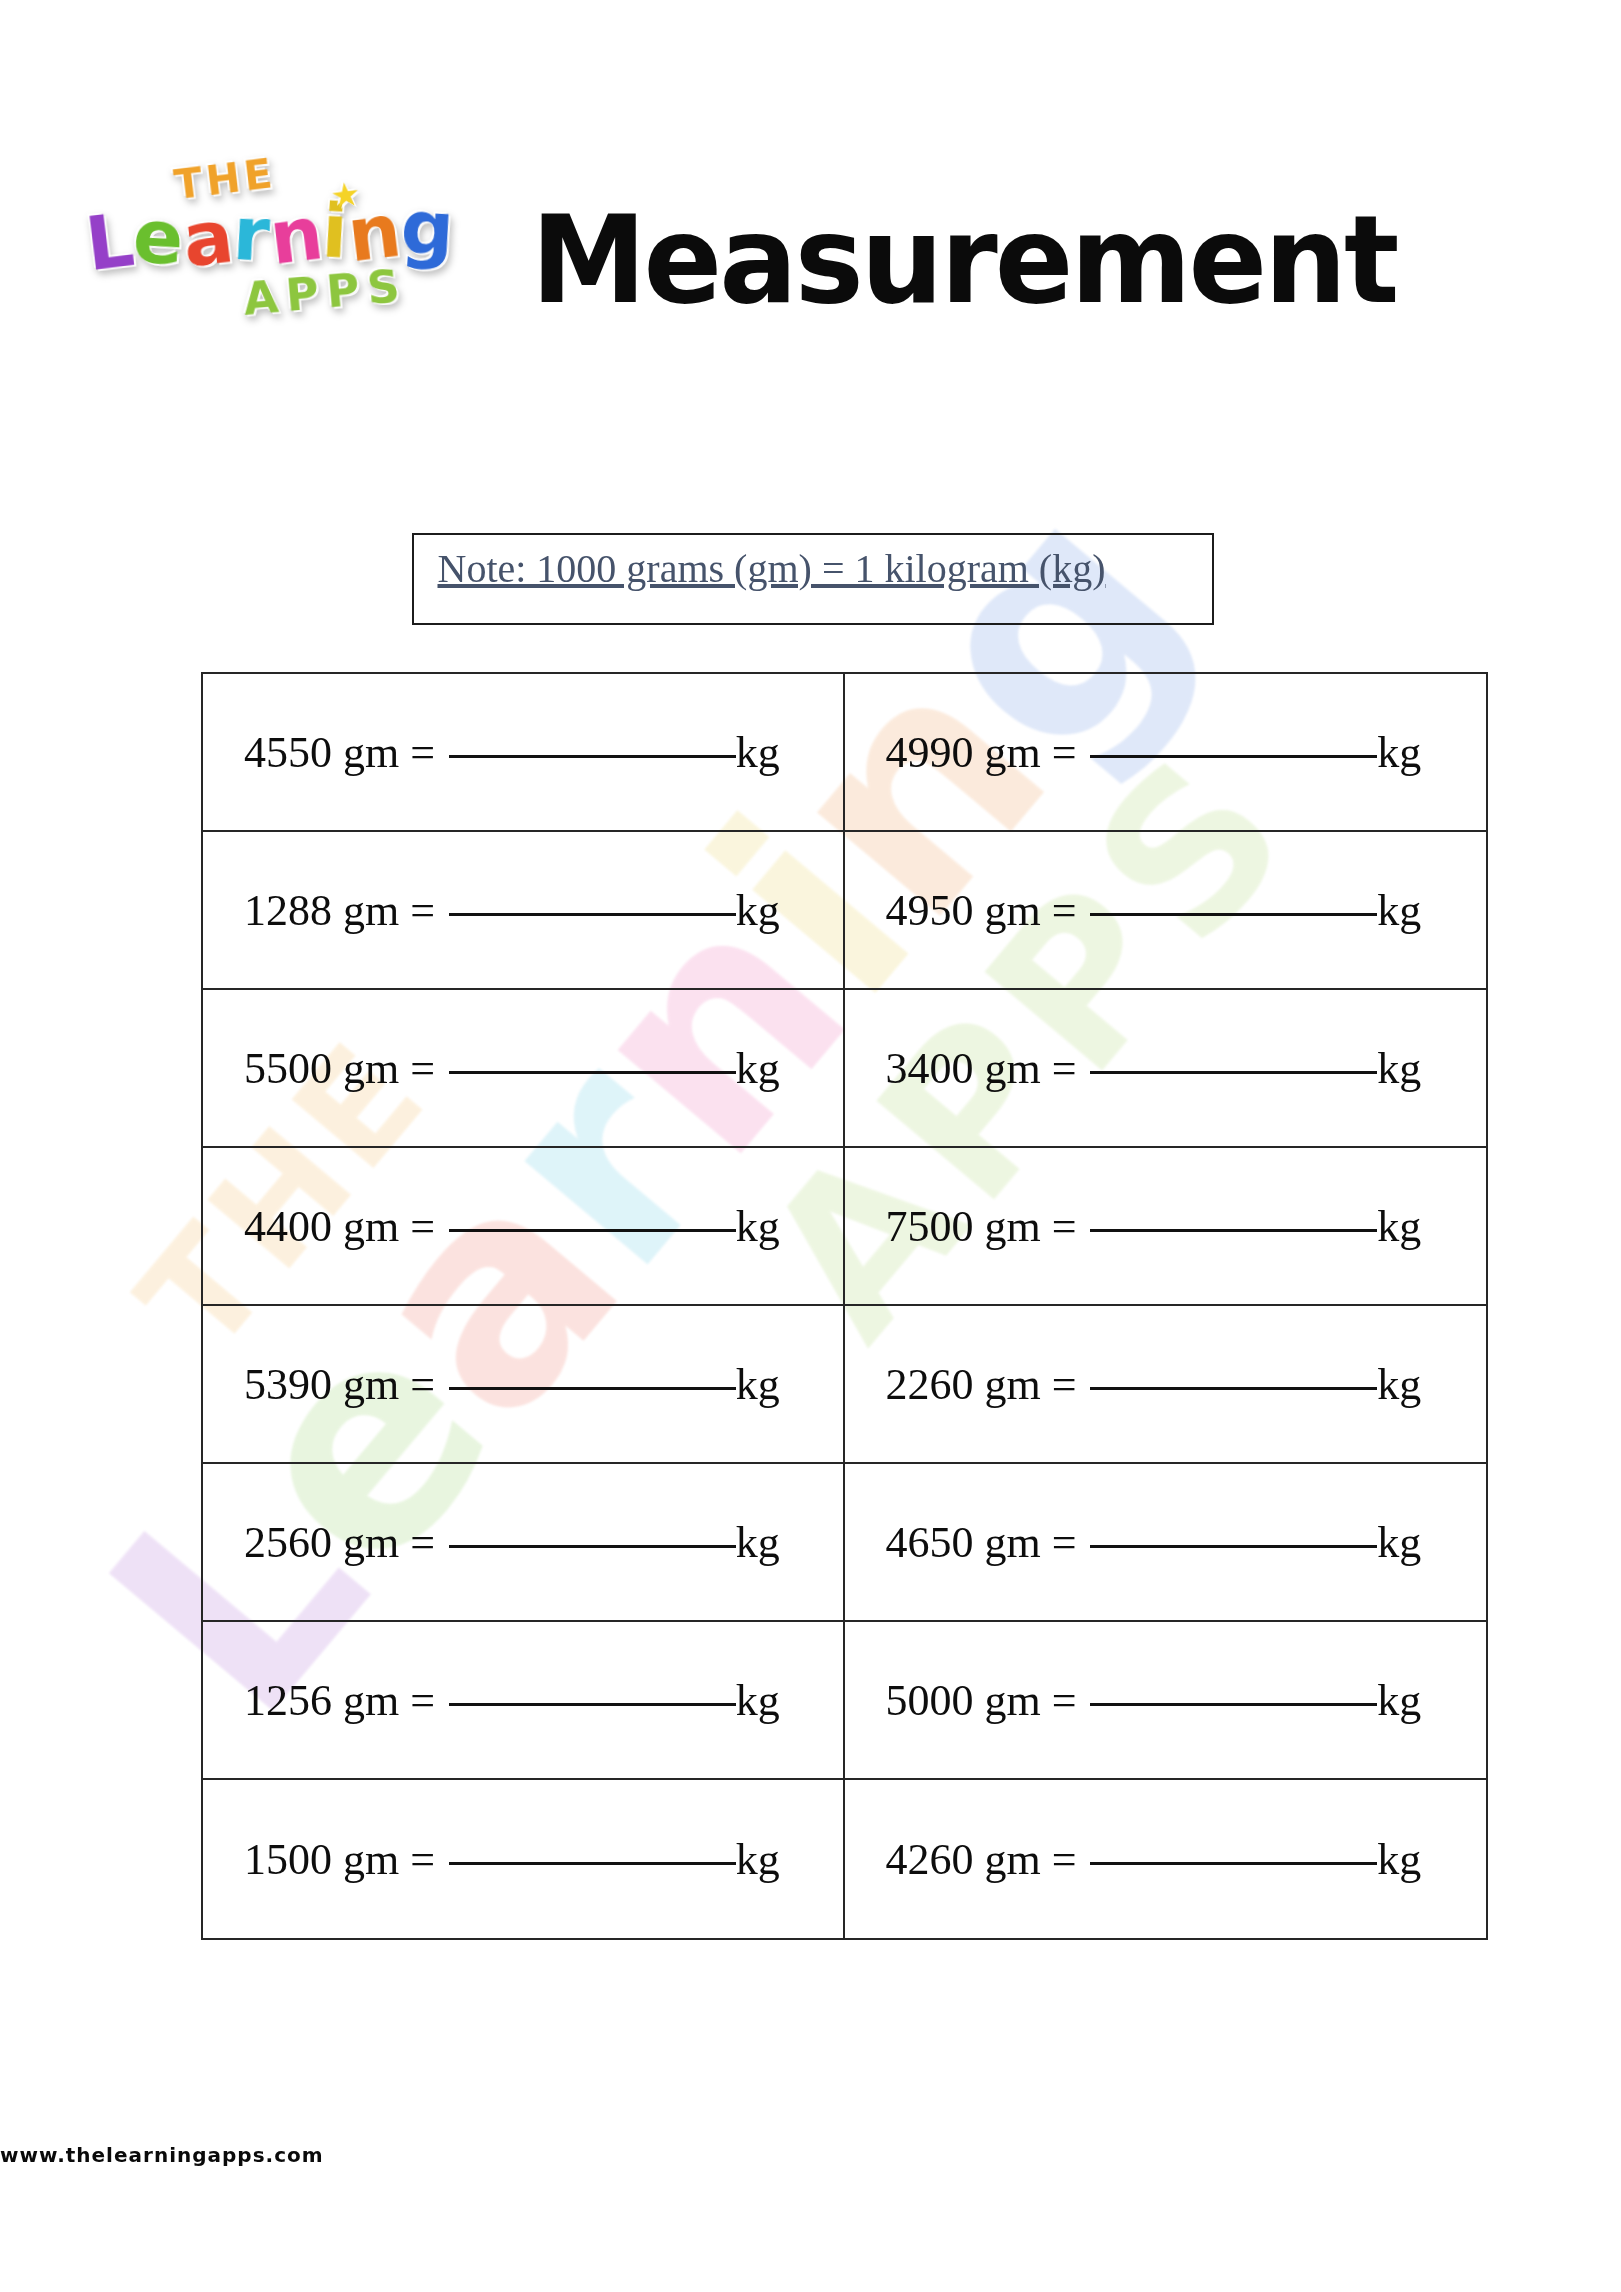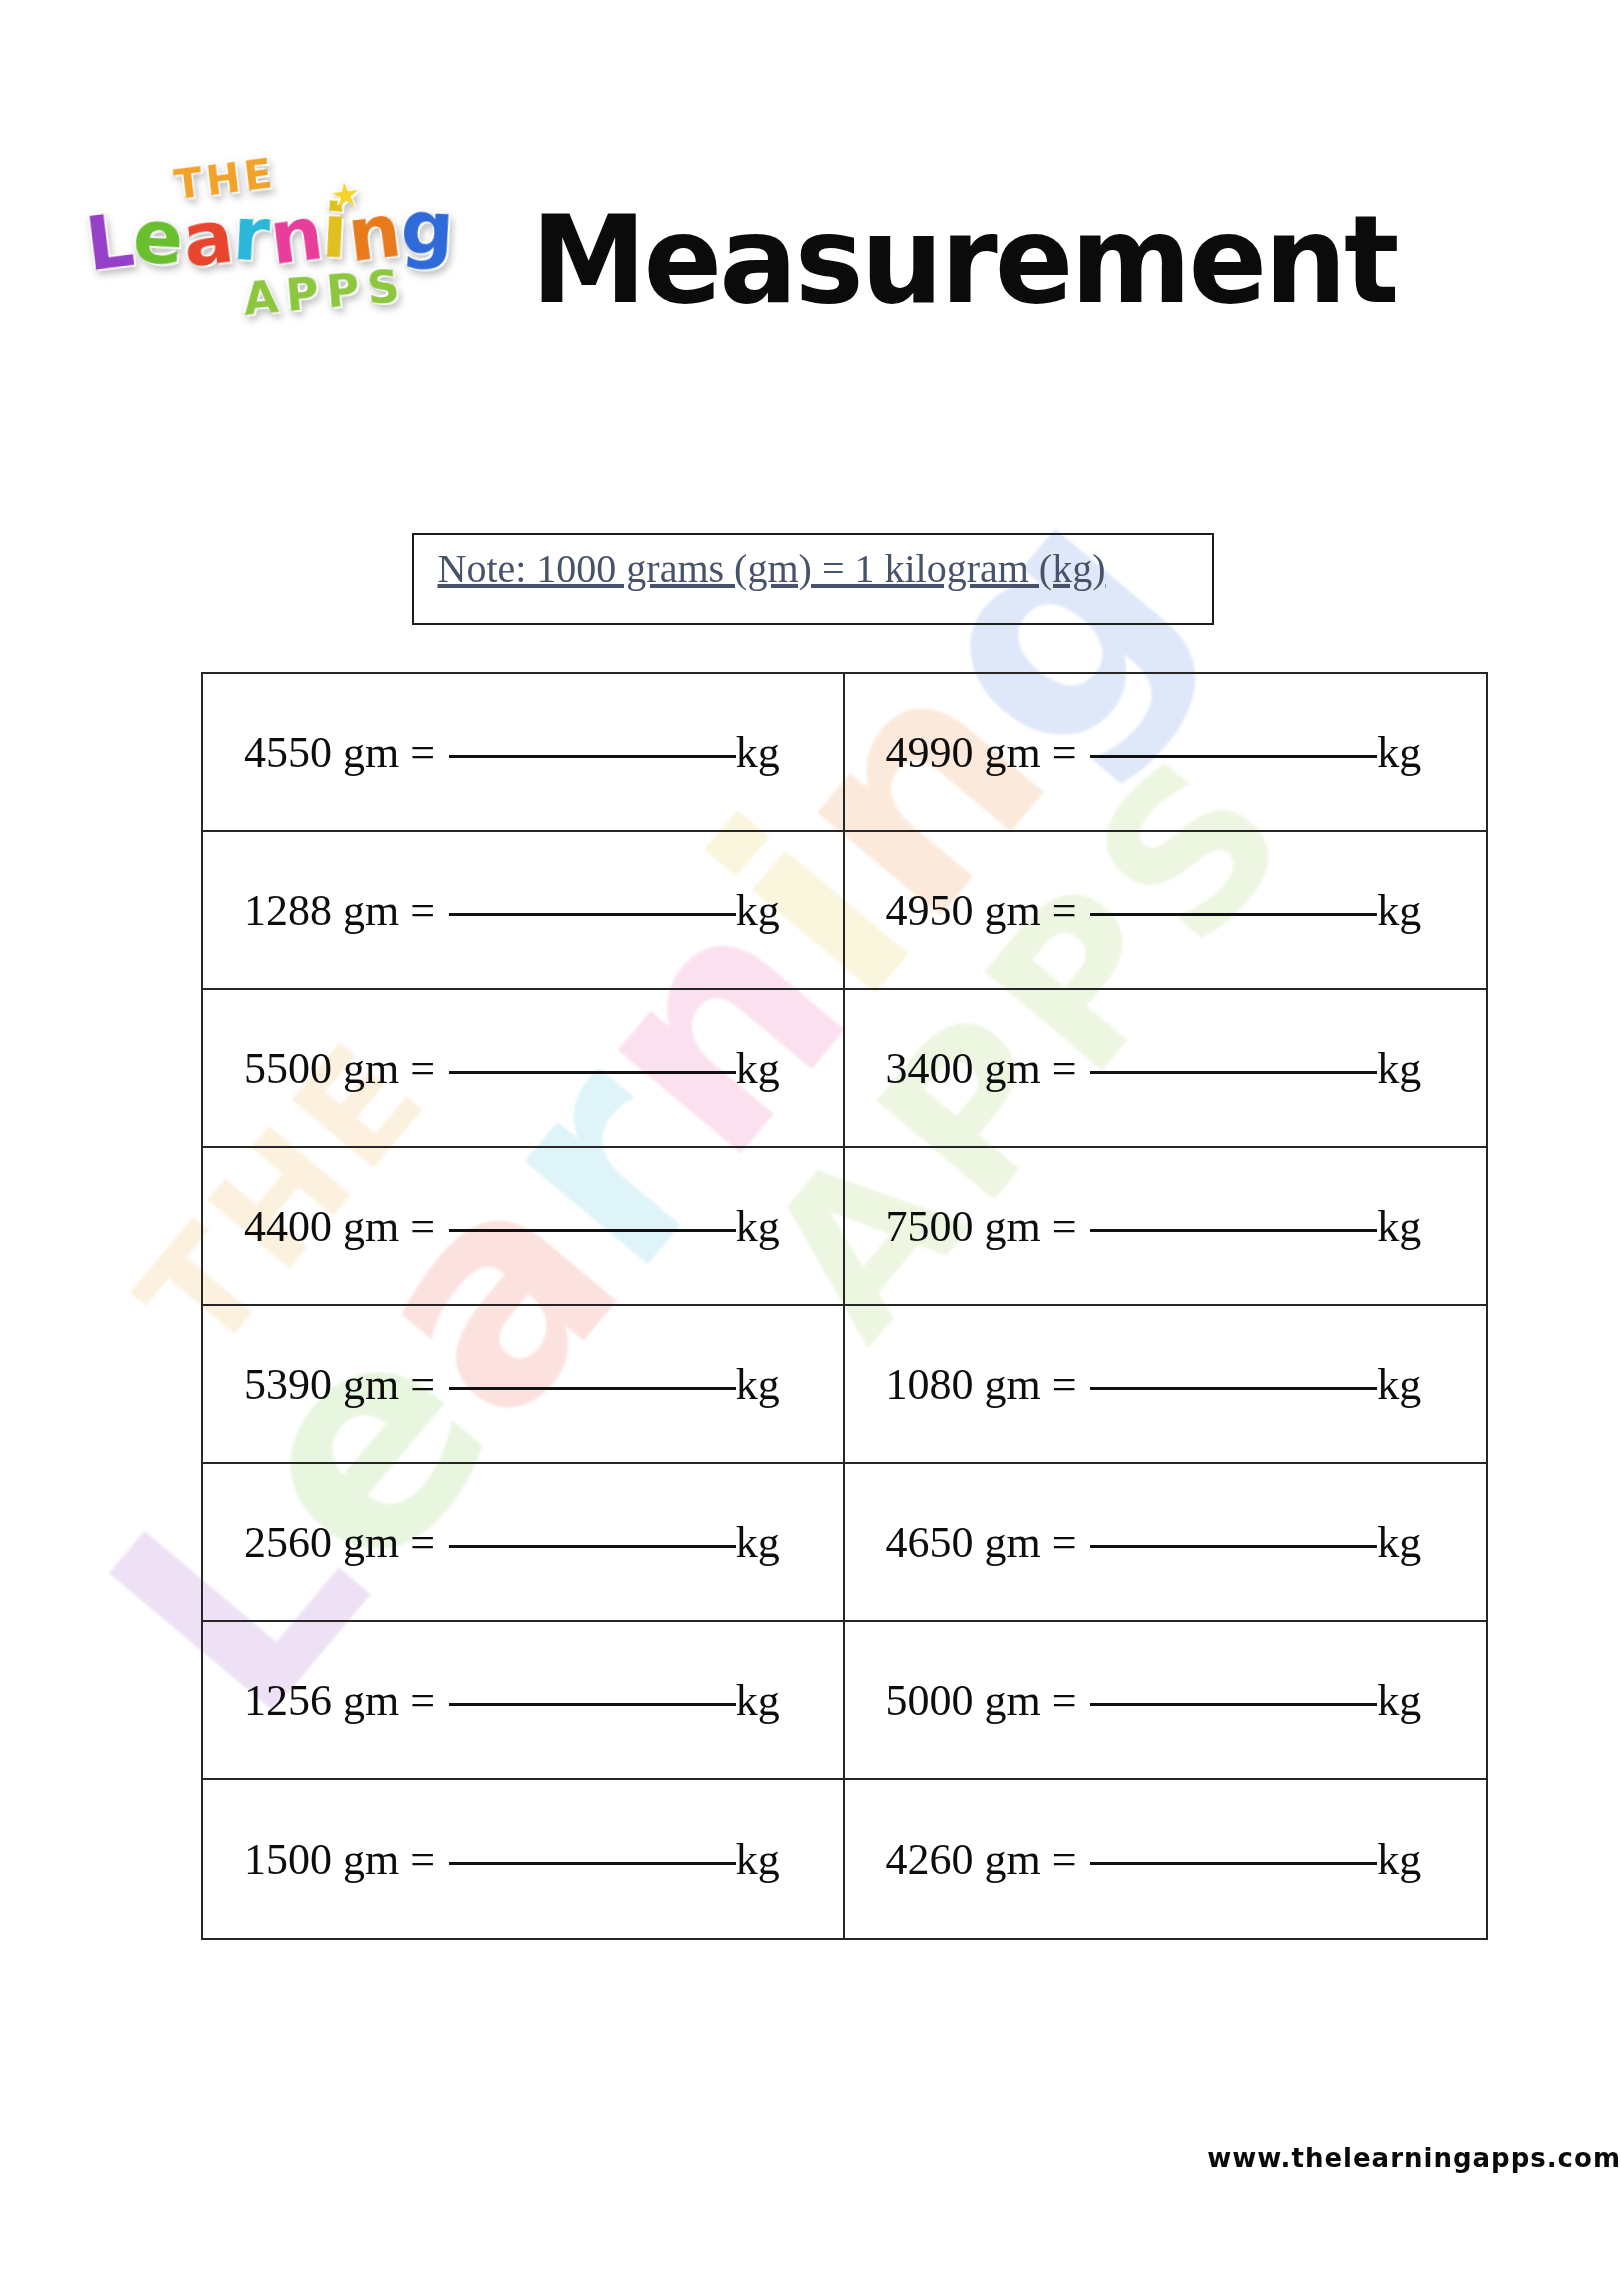--- a/index.html
+++ b/index.html
@@ -81,23 +81,23 @@
   .plabel { }
   .blank {
     display:inline-block; width:287px; height:11.8px;
     border-bottom:3.9px solid #111111;
     vertical-align:-5.9px; margin-left:13.7px;
   }
   .kg { }
 
   
   .footer {
-    position:absolute; left:0; top:2143px; width:1621px; text-align:right;
+    position:absolute; left:0; top:2143px; width:1621px; text-align:left;
     font-family:"DejaVu Sans", sans-serif; font-weight:bold;
-    font-size:26px; letter-spacing:1px; color:#0a0a0a;
+    font-size:20px; letter-spacing:1px; color:#0a0a0a;
   }
 </style>
 </head>
 <body>
 
 <div class="page">
 
   <div class="watermark" aria-hidden="true">
     <div class="wm-the">THE</div>
     <div class="wm-word"><span class="lc0">L</span><span class="lc1">e</span><span class="lc2">a</span><span class="lc3">r</span><span class="lc4">n</span><span class="lc5">i</span><span class="lc6">n</span><span class="lc7">g</span>
@@ -164,21 +164,21 @@
       <span class="blank"></span>
       <span class="kg">kg</span>
     </div>
 
     <div class="cell">
       <span class="plabel">5390 gm =</span>
       <span class="blank"></span>
       <span class="kg">kg</span>
     </div>
     <div class="cell">
-      <span class="plabel">1080 gm =</span>
+      <span class="plabel">2260 gm =</span>
       <span class="blank"></span>
       <span class="kg">kg</span>
     </div>
 
     <div class="cell">
       <span class="plabel">2560 gm =</span>
       <span class="blank"></span>
       <span class="kg">kg</span>
     </div>
     <div class="cell">

